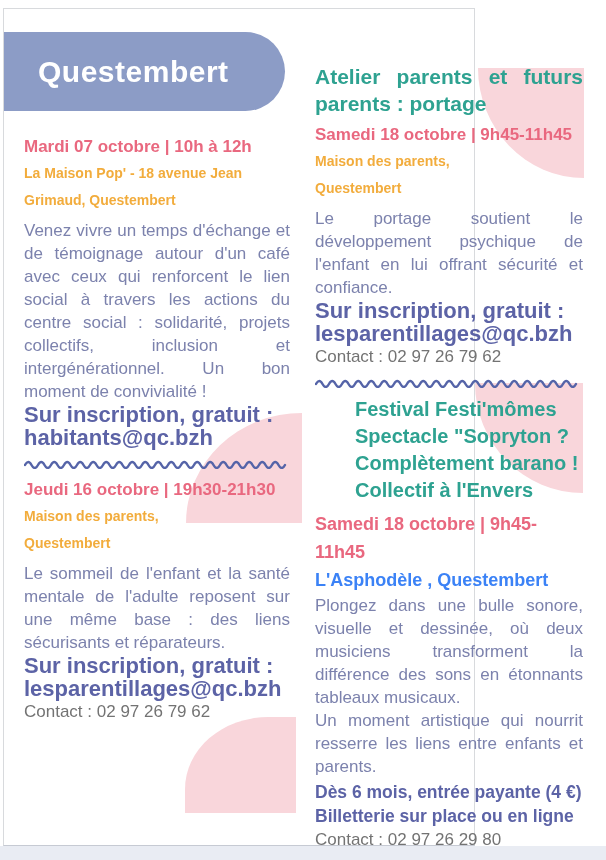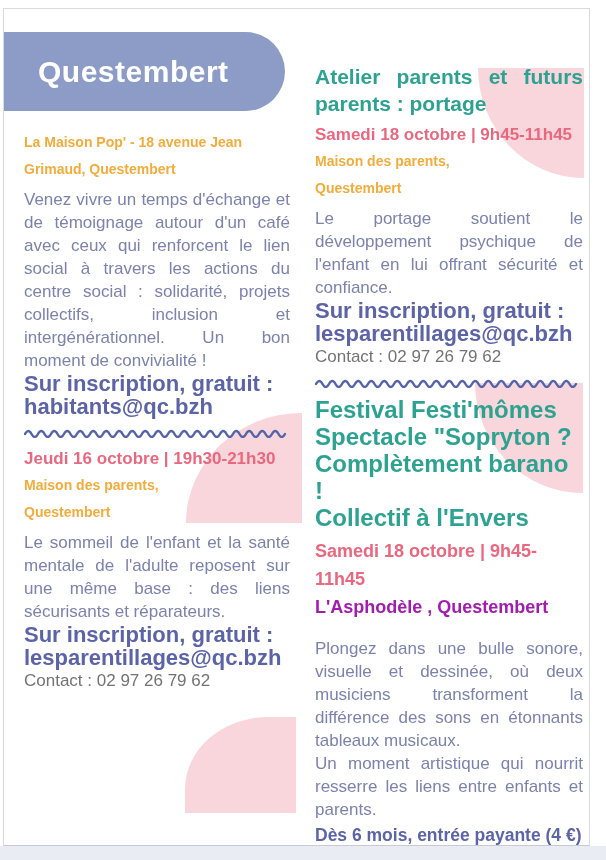--- a/index.html
+++ b/index.html
@@ -8,21 +8,21 @@
     position:relative;
     background:#ffffff;
     font-family:"Liberation Sans", sans-serif;
     overflow:hidden;
   }
   .bottom-strip{
     position:absolute; left:0; right:0; bottom:0; height:14px;
     background:#e9ecf3;
   }
   .page{
-    position:absolute; left:3px; top:8px; width:587px; height:838px;
+    position:absolute; left:3px; top:8px; width:472px; height:838px;
     background:#ffffff;
     border:1px solid #d8dadd;
     border-bottom-color:#c6cad3;
   }
   
   .q{ position:absolute; background:#f9d6db; }
   .q-l1{ left:182px; top:404px; width:116px; height:110px; border-radius:100% 0 0 0; }
   .q-l2{ left:181px; top:708px; width:111px; height:96px;  border-radius:75% 0 0 0;  }
   .q-r1{ left:474px; top:59px;  width:106px; height:110px; border-radius:0 0 0 100%; }
   .q-r2{ left:471px; top:374px; width:108px; height:110px; border-radius:0 0 0 100%; }
@@ -63,27 +63,27 @@
     color:#5c63a6; font-weight:bold; font-size:22px; line-height:23px;
     white-space:pre-line;
   }
   .t-contact{ color:#737373; font-size:17px; line-height:23px; }
 
   .wave{ margin:10px 0 7px; height:10px; }
   .wave svg{ display:block; }
 
   
   .fest-title{
-    color:#2ea291; font-weight:bold; font-size:24px; line-height:27px;
-    white-space:pre-line; margin-top:8px;
+    color:#2ea291; font-weight:bold; font-size:20px; line-height:27px;
+    white-space:pre-line; margin-top:8px;margin-left:40px;
   }
   .fest-date{ color:#e9687f; font-weight:bold; font-size:18px; line-height:28px; margin-top:6px; }
-  .fest-loc { color:#a21caf; font-weight:bold; font-size:18px; line-height:28px; }
+  .fest-loc { color:#3b82f6; font-weight:bold; font-size:18px; line-height:28px; }
   .fest-body{ color:#7c82ad; font-size:17px; line-height:23px; text-align:justify; }
-  .fest-body.first{ margin-top:16px; }
+  .fest-body.first{ margin-top:0; }
   .fest-strong{
     color:#5c63a6; font-weight:bold; font-size:17.5px; line-height:24px;
     white-space:pre-line; margin-top:2px;
   }
 </style>
 </head>
 <body>
 
 <div class="page">
 
@@ -91,20 +91,21 @@
   <div class="q q-r2"></div>
   <div class="q q-l1"></div>
   <div class="q q-l2"></div>
 
   <div class="banner">
     <span>Questembert</span>
   </div>
 
   <div class="col col-left">
     <section>
+      <div class="t-date">Mardi 07 octobre | 10h à 12h</div>
       <div class="t-loc">La Maison Pop' - 18 avenue Jean
 Grimaud, Questembert</div>
       <p class="t-body">Venez vivre un temps d'échange et de témoignage autour d'un café avec ceux qui renforcent le lien social à travers les actions du centre social : solidarité, projets collectifs, inclusion et intergénérationnel. Un bon moment de convivialité !</p>
       <p class="t-strong">Sur inscription, gratuit :
 habitants@qc.bzh</p>
     </section>
 
     <div class="wave">
       <svg width="266" height="10" viewBox="0 0 266 10">
         <path d="M1 6 q3.25 -6 6.5 0 t6.5 0 t6.5 0 t6.5 0 t6.5 0 t6.5 0 t6.5 0 t6.5 0 t6.5 0 t6.5 0 t6.5 0 t6.5 0 t6.5 0 t6.5 0 t6.5 0 t6.5 0 t6.5 0 t6.5 0 t6.5 0 t6.5 0 t6.5 0 t6.5 0 t6.5 0 t6.5 0 t6.5 0 t6.5 0 t6.5 0 t6.5 0 t6.5 0 t6.5 0 t6.5 0 t6.5 0 t6.5 0 t6.5 0 t6.5 0 t6.5 0 t6.5 0 t6.5 0 t6.5 0 t6.5 0" fill="none" stroke="#5564a8" stroke-width="2.4" stroke-linecap="round"></path>

